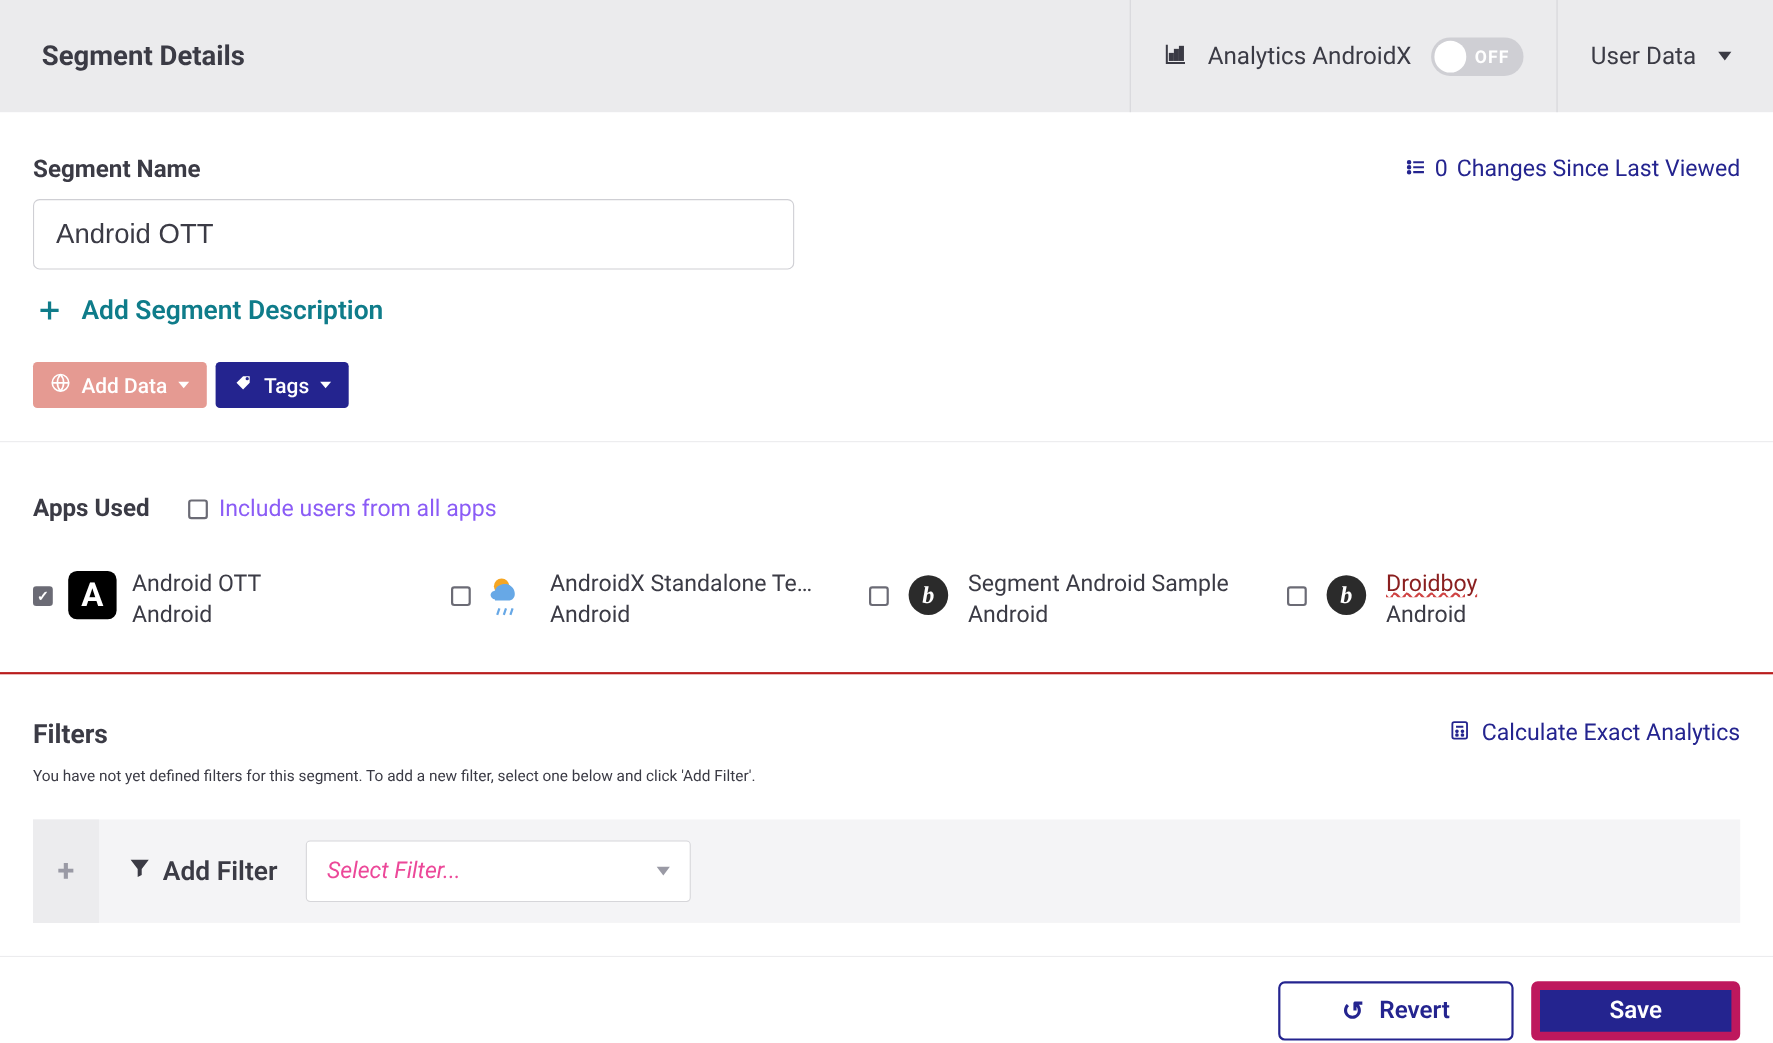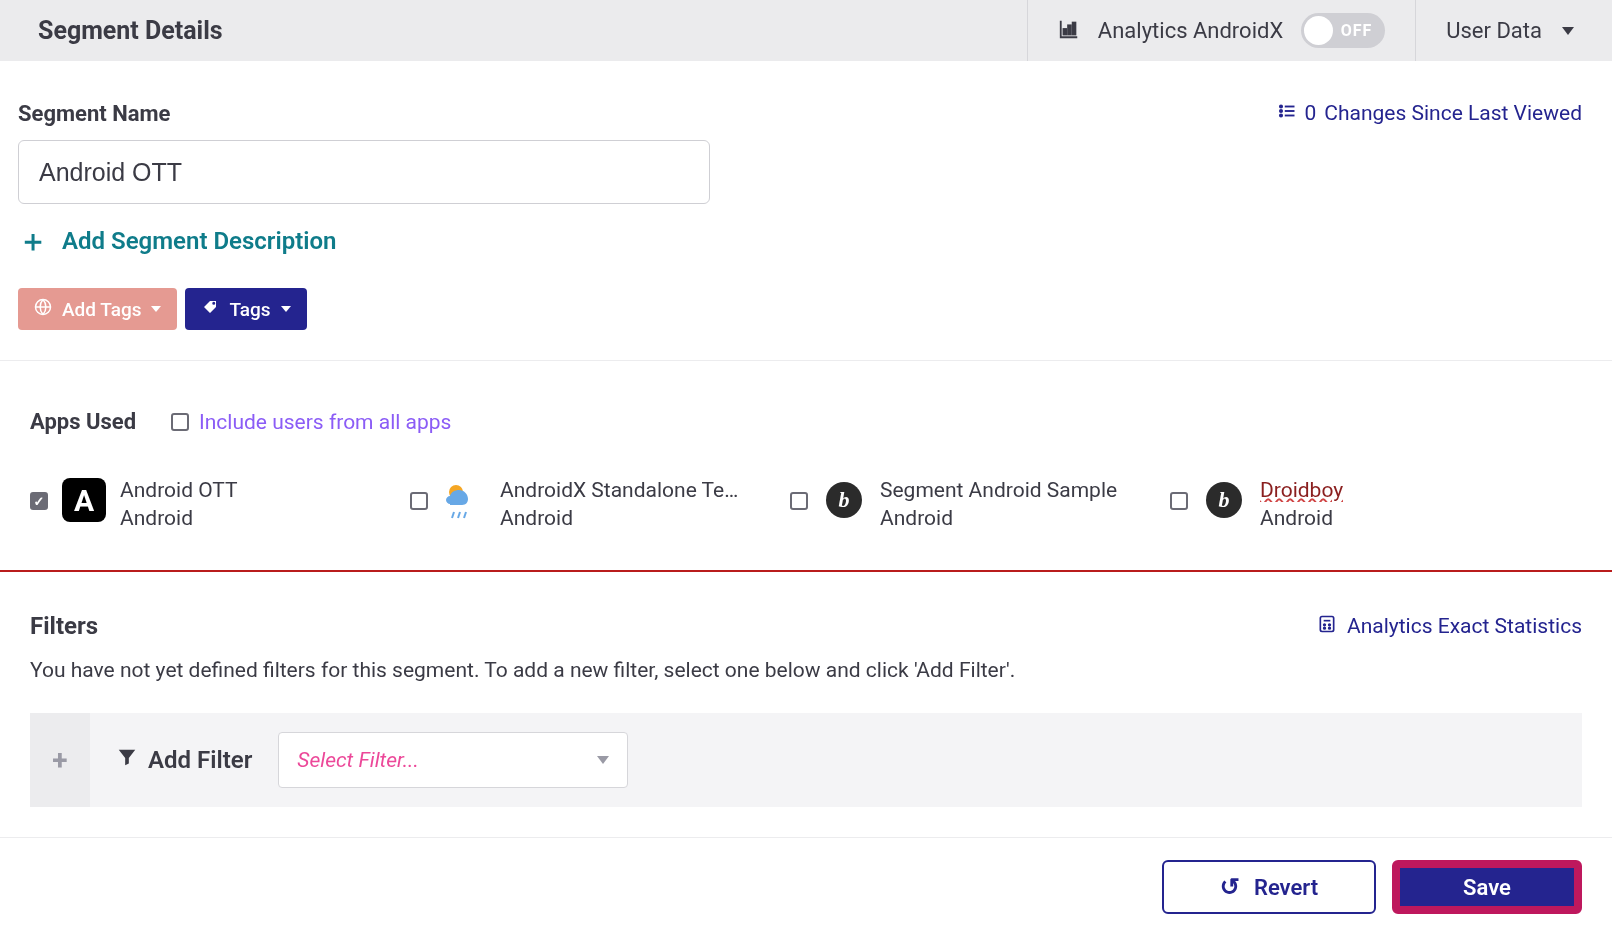--- a/index.html
+++ b/index.html
@@ -7,21 +7,21 @@
     font-family: -apple-system, BlinkMacSystemFont, "Segoe UI", Roboto, Helvetica, Arial, sans-serif;
     background: #fff;
     color: #3b3b45;
     width: 1612px;
     height: 948px;
     overflow: hidden;
   }
 
   
   .topbar {
-    height: 61px;
+    height: 102px;
     background: #ebebed;
     display: flex;
     align-items: center;
     padding: 0 38px;
   }
   .topbar-title {
     font-size: 25px;
     font-weight: 700;
     color: #3b3b45;
     flex-shrink: 0;
@@ -57,21 +57,21 @@
   .userdata-label { font-size: 22px; color: #3b3b45; }
   .chevron-down {
     display: inline-block; width: 0; height: 0;
     border-left: 6px solid transparent;
     border-right: 6px solid transparent;
     border-top: 8px solid #3b3b45;
   }
 
   
   .section-name {
-    padding: 40px 30px 30px 18px;
+    padding: 40px 30px 30px 30px;
     border-bottom: 1px solid #ececee;
     position: relative;
   }
   .segname-row { display:flex; justify-content: space-between; align-items: flex-start; }
   .segname-col { display:flex; flex-direction: column; gap: 14px; }
   .field-label { font-size: 22px; font-weight: 700; color: #3b3b45; }
   .segname-input {
     width: 692px; height: 64px;
     border: 1px solid #cfcfd4; border-radius: 6px;
     padding: 0 20px; font-size: 25px; color: #3b3b45;
@@ -145,21 +145,21 @@
   .app-text { display:flex; flex-direction:column; min-width:0; }
   .app-name { font-size: 21px; color:#3b3b45; white-space:nowrap; overflow:hidden; text-overflow:ellipsis; max-width: 260px; }
   .app-name.underline { color:#8a1f1f; text-decoration: underline wavy #d04444; text-decoration-thickness: 2px; }
   .app-plat { font-size: 21px; color:#3b3b45; margin-top:4px; }
 
   
   .section-filters { padding: 40px 30px 30px 30px; border-bottom: 1px solid #ececee; }
   .filters-header { display:flex; justify-content: space-between; align-items: center; }
   .filters-title { font-size: 24px; font-weight: 700; }
   .calc-link { display:inline-flex; align-items:center; gap:10px; color:#24248f; font-size:21px; cursor:pointer; }
-  .filters-desc { font-size: 21px; color:#3b3b45; margin-top: 16px; line-height:1.4; }
+  .filters-desc { font-size: 14px; color:#3b3b45; margin-top: 16px; line-height:1.4; }
 
   .filter-bar {
     display:flex; align-items:stretch;
     margin-top: 28px;
     background: #f4f4f6;
     height: 94px;
   }
   .filter-plus {
     width: 60px; display:flex; align-items:center; justify-content:center;
     background:#ececee; color:#9a9aa5; font-size: 28px; font-weight:700;
@@ -254,21 +254,21 @@
   </div>
 
   <div class="badges-row">
     <div class="badge team">
       <span class="globe-icon">
         <svg width="18" height="18" viewBox="0 0 24 24" fill="none" stroke="#fff" stroke-width="2">
             <circle cx="12" cy="12" r="10"></circle>
             <path d="M2 12h20M12 2a15 15 0 010 20M12 2a15 15 0 000 20"></path>
           </svg>
       </span>
-      <span>Add Tags</span>
+      <span>Add Data</span>
       <span class="caret"></span>
     </div>
     <div class="badge tags">
       <span class="tag-icon">
         <svg width="18" height="18" viewBox="0 0 24 24" fill="#fff">
             <path d="M20 4h-8L4 12l8 8 8-8V4zm-3 5a2 2 0 110-4 2 2 0 010 4z"></path>
           </svg>
       </span>
       <span>Tags</span>
       <span class="caret"></span>
@@ -358,21 +358,21 @@
       <span>
         <svg width="20" height="20" viewBox="0 0 24 24" fill="none" stroke="#24248f" stroke-width="2">
             <rect x="4" y="3" width="16" height="18" rx="2"></rect>
             <line x1="8" y1="8" x2="16" y2="8"></line>
             <circle cx="9" cy="13" r="1" fill="#24248f"></circle>
             <circle cx="15" cy="13" r="1" fill="#24248f"></circle>
             <circle cx="9" cy="17" r="1" fill="#24248f"></circle>
             <circle cx="15" cy="17" r="1" fill="#24248f"></circle>
           </svg>
       </span>
-      <span>Analytics Exact Statistics</span>
+      <span>Calculate Exact Analytics</span>
     </a>
   </div>
   <div class="filters-desc">You have not yet defined filters for this segment. To add a new filter, select one below and click 'Add Filter'.</div>
 
   <div class="filter-bar">
     <div class="filter-plus">+</div>
     <div class="filter-main">
       <div class="addfilter-label">
         <span class="funnel-icon">
           <svg viewBox="0 0 24 24">

